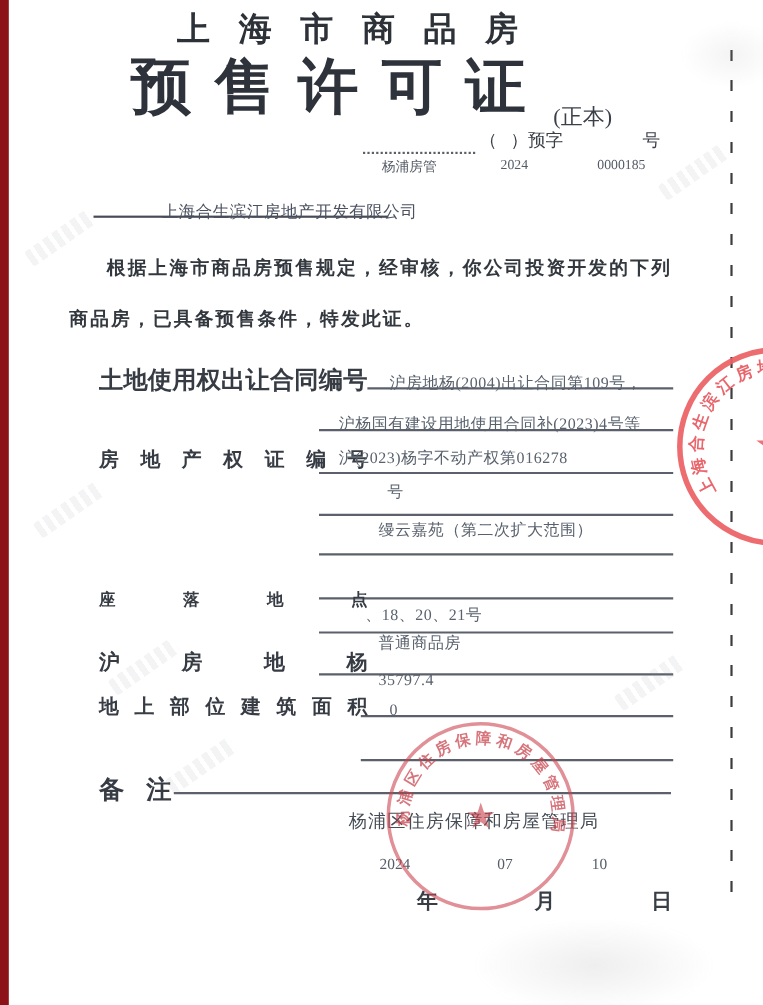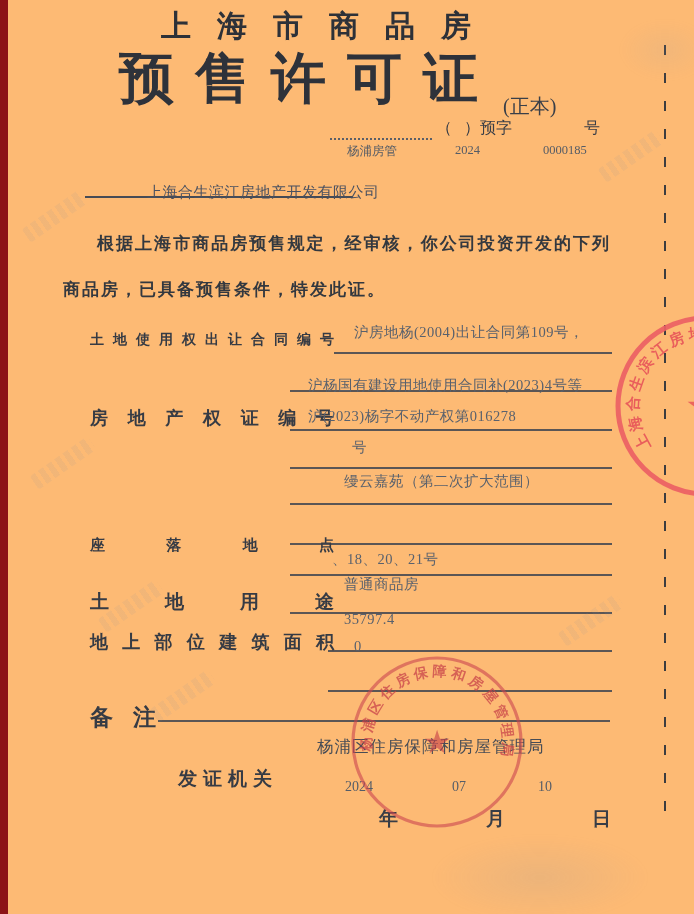--- a/index.html
+++ b/index.html
@@ -1,18 +1,18 @@
 <!DOCTYPE html>
 <html><head>
 <meta charset="utf-8">
 <style>
   html,body{margin:0;padding:0;background:#e9e9e9;}
   .page{
     position:relative;width:694px;height:914px;margin:0 auto;
-    background:#fdba74;overflow:hidden;
+    background:#ffffff;overflow:hidden;
     font-family:"Liberation Serif","DejaVu Serif",serif;
     color:#383d46;
   }
   .abs{position:absolute;}
   
   .left-bar{left:0;top:0;width:8px;height:914px;background:#8c1317;}
   
   .dash-line{
     left:664px;top:45px;width:2px;height:768px;
     background:repeating-linear-gradient(to bottom,#3d3d3f 0 10px,transparent 10px 28px);
@@ -46,31 +46,31 @@
   .ln5{left:290px;top:503px;width:322px;}
   .ln6{left:290px;top:543px;width:322px;}
   .ln7{left:290px;top:574px;width:322px;}
   .ln8{left:290px;top:612px;width:322px;}
   .ln9{left:328px;top:650px;width:284px;}
   .ln10{left:328px;top:690px;width:284px;}
   .ln11{left:158px;top:720px;width:452px;}
   
   .flabel{left:90px;width:244px;font-weight:700;color:#363b44;
     text-align:justify;text-align-last:justify;text-justify:inter-character;white-space:normal;}
-  .lab-contract{top:331px;font-size:14px;}
+  .lab-contract{top:331px;font-size:22px;}
   .lab-cert{top:406px;font-size:18px;}
   .lab-project{top:480px;font-size:19px;}
   .lab-location{top:536px;font-size:15px;}
   .lab-landuse{top:589px;font-size:19px;}
   .lab-above{top:630px;font-size:18px;}
   .lab-below{top:670px;font-size:18px;}
   .lab-remarks{top:702px;font-size:23px;width:66px;}
   
   .fval{font-size:14.5px;color:#59616d;letter-spacing:.5px;white-space:nowrap;}
-  .v1{left:354px;top:323px;font-family:Liberation Serif, serif;}
+  .v1{left:354px;top:339px;font-family:Liberation Serif, serif;}
   .v2{left:308px;top:376px;}
   .v3{left:308px;top:407px;}
   .v4{left:352px;top:438px;}
   .v5{left:344px;top:472px;}
   .v6{left:332px;top:511px;}
   .v7{left:332px;top:550px;}
   .v8{left:344px;top:575px;}
   .v9{left:344px;top:601px;margin-top:10px;}
   .v10{left:354px;top:638px;}
   
@@ -131,36 +131,35 @@
   <div class="abs ln ln6"></div>
   <div class="abs ln ln7"></div>
   <div class="abs ln ln8"></div>
   <div class="abs ln ln9"></div>
   <div class="abs ln ln10"></div>
   <div class="abs ln ln11"></div>
 
   <div class="abs flabel lab-contract">土地使用权出让合同编号</div>
   <div class="abs flabel lab-cert">房地产权证编号</div>
   <div class="abs flabel lab-location">座落地点</div>
-  <div class="abs flabel lab-landuse">土地用途</div>
+  <div class="abs flabel lab-landuse">沪房地杨</div>
   <div class="abs flabel lab-above">地上部位建筑面积</div>
   <div class="abs flabel lab-remarks">备注</div>
 
   <div class="abs fval v1">沪房地杨(2004)出让合同第109号，</div>
   <div class="abs fval v2">沪杨国有建设用地使用合同补(2023)4号等</div>
   <div class="abs fval v3">沪(2023)杨字不动产权第016278</div>
   <div class="abs fval v4">号</div>
   <div class="abs fval v5">缦云嘉苑（第二次扩大范围）</div>
   <div class="abs fval v7">、18、20、21号</div>
   <div class="abs fval v8">普通商品房</div>
   <div class="abs fval v9">35797.4</div>
   <div class="abs fval v10">0</div>
 
   <div class="abs authority">杨浦区住房保障和房屋管理局</div>
-  <div class="abs issuer">发证机关</div>
   <span class="abs d-year">2024</span>
   <span class="abs d-month">07</span>
   <span class="abs d-day">10</span>
   <span class="abs l-year">年</span>
   <span class="abs l-month">月</span>
   <span class="abs l-day">日</span>
 
   <div class="abs wm wm1"></div>
   <div class="abs wm wm2"></div>
   <div class="abs wm wm3"></div>

